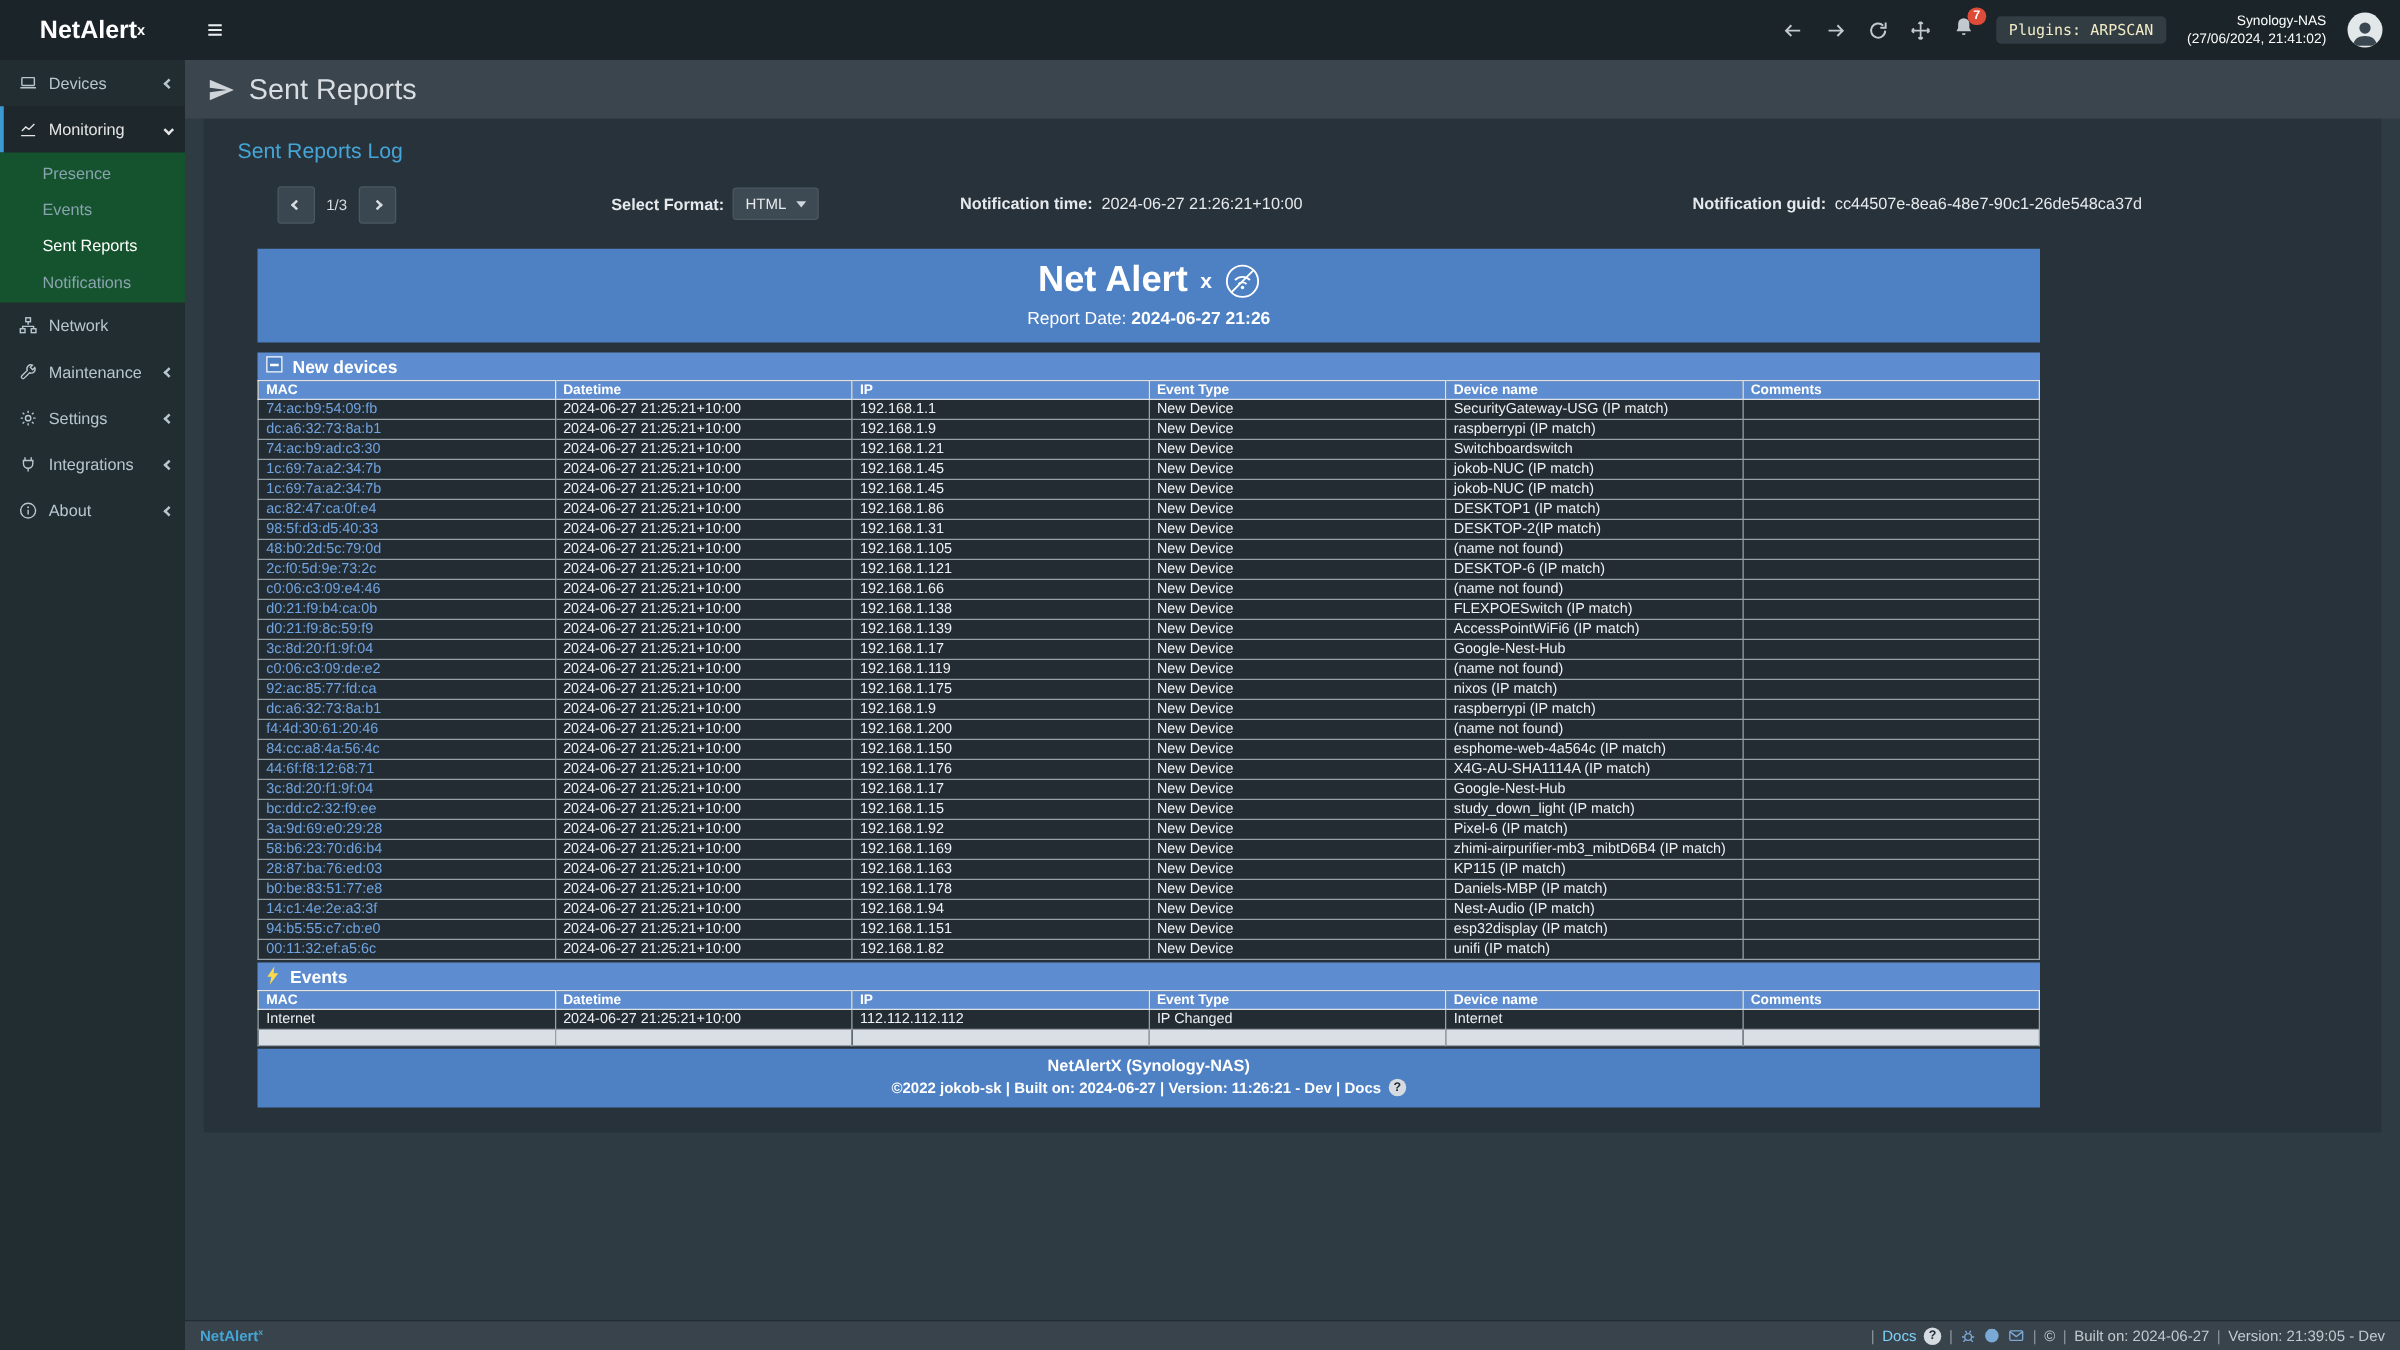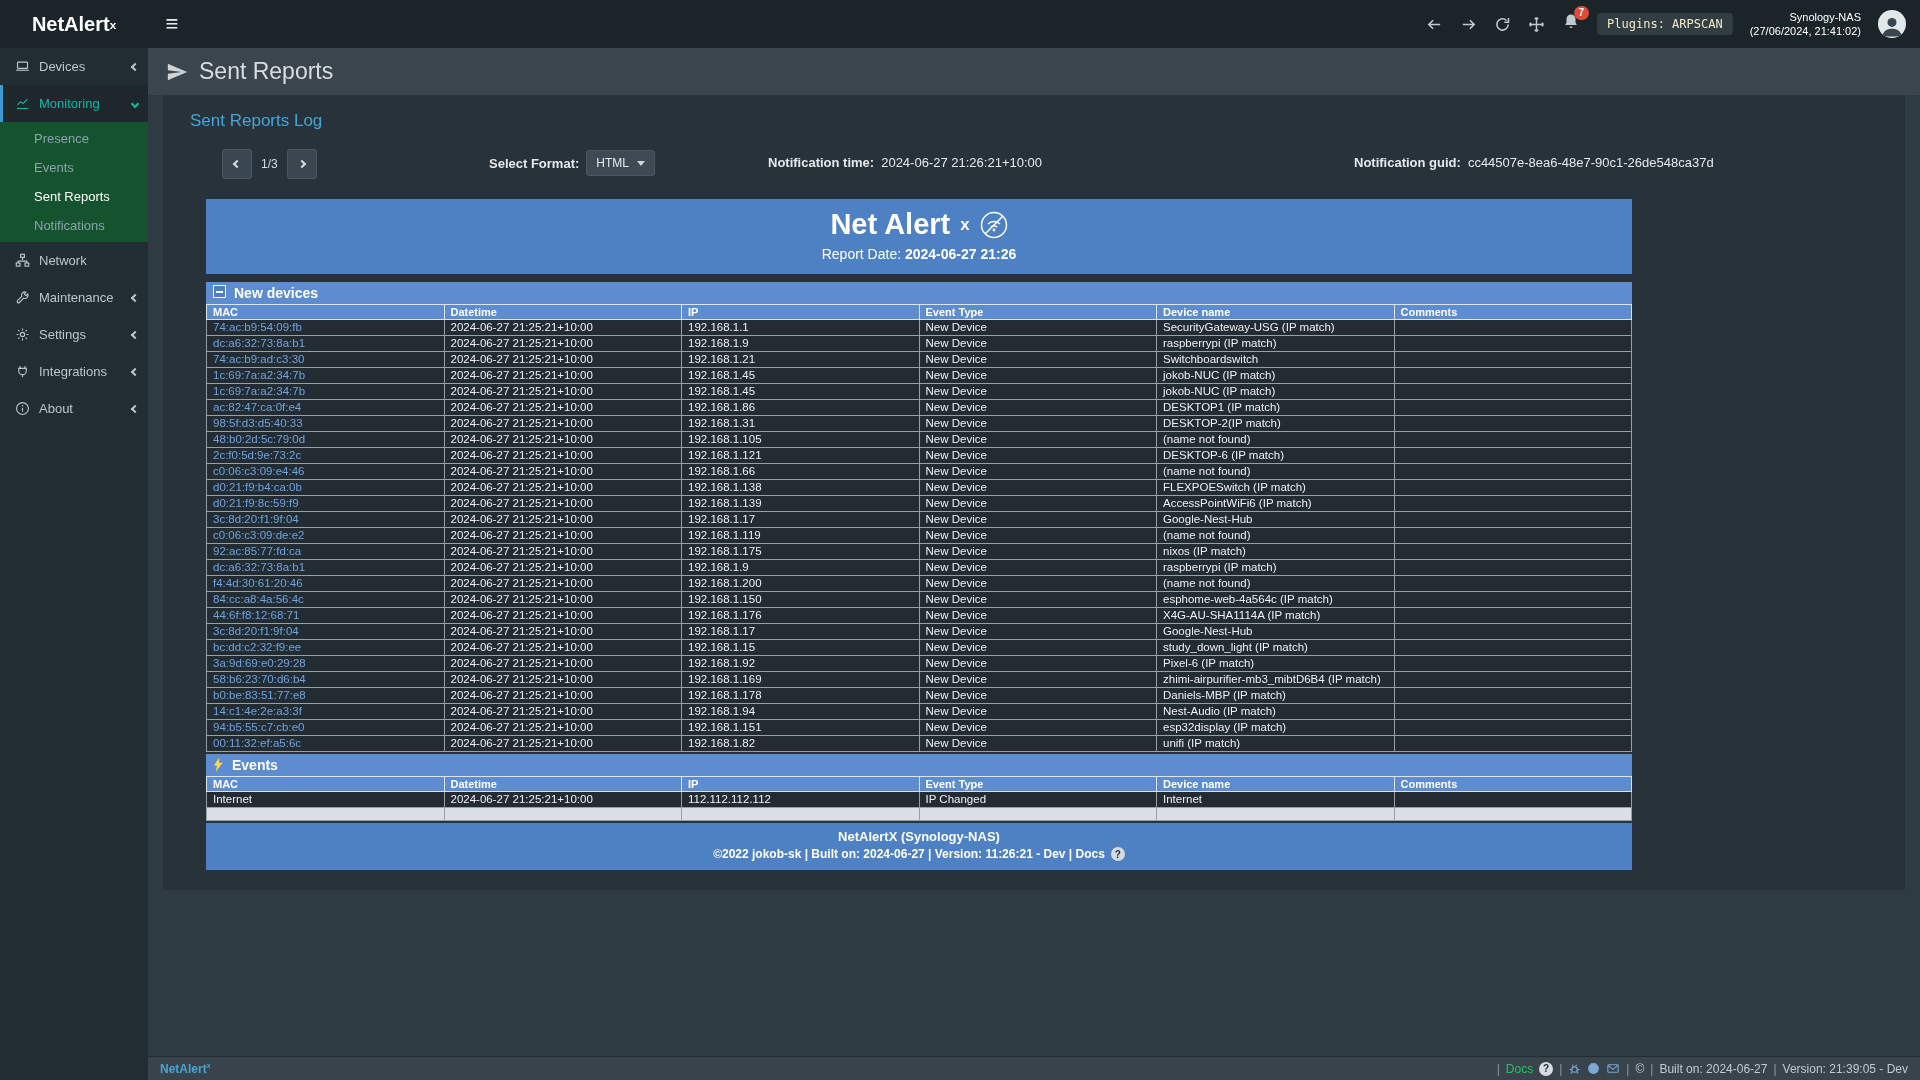--- a/index.html
+++ b/index.html
@@ -19,21 +19,21 @@
   .badge { position:absolute; top:-7px; right:-9px; background:#dd4b39; color:#fff; font-size:10px; font-weight:bold; border-radius:8px; padding:1px 5px; line-height:12px; }
   .plugins-badge { font-family:"DejaVu Sans Mono", monospace; font-size:12px; color:#f1ecc6; background:#323c43; border-radius:4px; padding:4px 10px; cursor:pointer; white-space:nowrap; }
   .nas-info { text-align:right; color:#fff; font-size:11px; line-height:1.3; white-space:nowrap; }
   .avatar { width:28px; height:28px; border-radius:50%; background:#e2e7ea; display:flex; align-items:flex-end; justify-content:center; overflow:hidden; cursor:pointer; }
 
   
   .sidebar { position:absolute; top:48px; left:0; bottom:0; width:148px; background:#222d32; z-index:10; }
   .menu-item { display:flex; align-items:center; gap:9px; padding:11px 10px 11px 12px; color:#b8c7ce; font-size:13px; cursor:pointer; border-left:3px solid transparent; }
   .menu-item svg { flex:0 0 auto; }
   .menu-item .chev-wrap { margin-left:auto; display:flex; }
-  .menu-item.active { background:#1e282c; color:#14b8a6; border-left-color:#3c9ad2; }
+  .menu-item.active { background:#1e282c; color:#e5e5e5; border-left-color:#3c9ad2; }
   .submenu { background:#14532d; padding:2px 0; }
   .submenu-item { padding:7px 6px 7px 34px; color:#8aa4af; font-size:13px; cursor:pointer; }
   .submenu-item.active { color:#fff; }
   .chev { display:inline-block; width:6px; height:6px; border-right:2px solid currentColor; border-bottom:2px solid currentColor; }
   .chev-left { transform:rotate(135deg); }
   .chev-right { transform:rotate(-45deg); }
   .chev-down { transform:rotate(45deg); }
 
   
   .content { position:absolute; left:148px; top:48px; right:0; bottom:24px; background:#2f3b43; overflow:hidden; }
@@ -70,21 +70,21 @@
   .rep-table tr.empty-row td { background:#d9dfe4; height:13px; }
   .report-footer { background:#4e80c4; color:#fff; text-align:center; padding:6px 0 9px; margin-top:2px; }
   .rf1 { font-size:13px; font-weight:bold; }
   .rf2 { font-size:12px; font-weight:bold; margin-top:3px; display:flex; align-items:center; justify-content:center; gap:6px; }
   .q-icon { display:inline-flex; width:14px; height:14px; border-radius:50%; background:#d5dbe0; color:#26303a; font-size:10px; font-weight:bold; align-items:center; justify-content:center; cursor:pointer; }
 
   
   .main-footer { position:absolute; left:148px; right:0; bottom:0; height:24px; background:#39434b; border-top:1px solid #232b30; display:flex; align-items:center; padding:0 12px; font-size:12px; color:#c2cad0; z-index:15; }
   .f-brand { color:#45a5d6; font-weight:bold; cursor:pointer; }
   .f-right { margin-left:auto; display:flex; align-items:center; gap:6px; }
-  .f-link { color:#22c55e; cursor:pointer; }
+  .f-link { color:#7dd3fc; cursor:pointer; }
   .f-ico { display:flex; color:#7aa9d6; cursor:pointer; }
   .sep { color:#8d979e; }
 </style>
 </head>
 <body>
 
 <header class="navbar">
   <div class="brand">
     <span>NetAlert</span>
       <sup>x</sup>
@@ -467,20 +467,28 @@
             </tr>
             <tr>
               <td><a>58:b6:23:70:d6:b4</a></td>
               <td>2024-06-27 21:25:21+10:00</td>
               <td>192.168.1.169</td>
               <td>New Device</td>
               <td>zhimi-airpurifier-mb3_mibtD6B4 (IP match)</td>
               <td></td>
             </tr>
             <tr>
+              <td><a>28:87:ba:76:ed:03</a></td>
+              <td>2024-06-27 21:25:21+10:00</td>
+              <td>192.168.1.163</td>
+              <td>New Device</td>
+              <td>KP115 (IP match)</td>
+              <td></td>
+            </tr>
+            <tr>
               <td><a>b0:be:83:51:77:e8</a></td>
               <td>2024-06-27 21:25:21+10:00</td>
               <td>192.168.1.178</td>
               <td>New Device</td>
               <td>Daniels-MBP (IP match)</td>
               <td></td>
             </tr>
             <tr>
               <td><a>14:c1:4e:2e:a3:3f</a></td>
               <td>2024-06-27 21:25:21+10:00</td>

